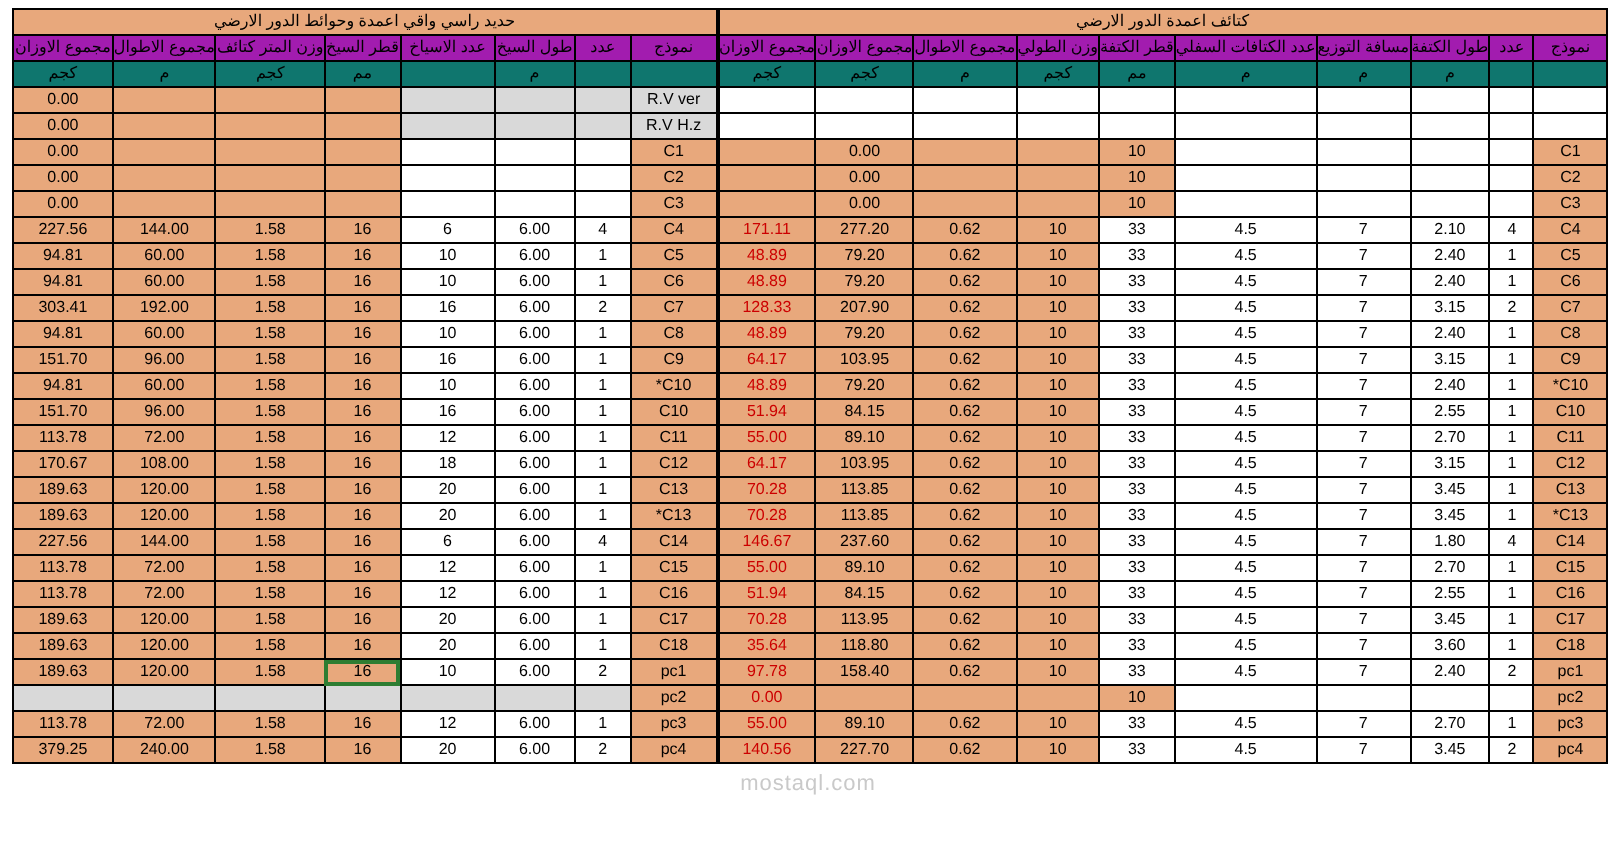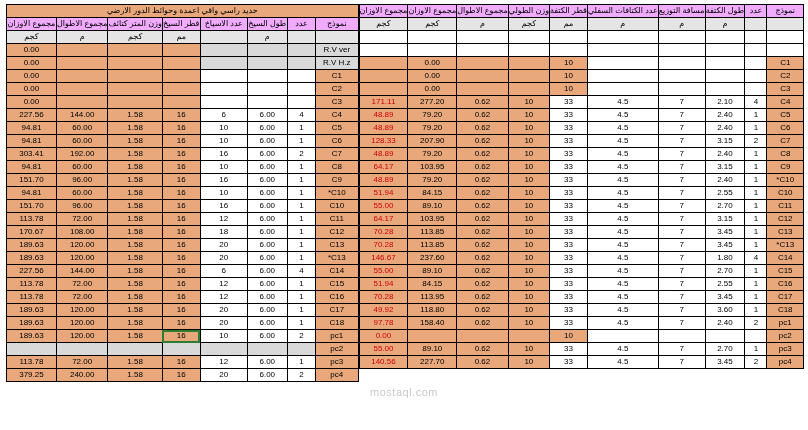--- a/index.html
+++ b/index.html
@@ -33,27 +33,27 @@
   }
   .wrapper{display:flex;flex-direction:row-reverse;gap:0;}
   .blockR{margin-left:2px;}
   .title{
     background:#e8a87c;
     font-weight:bold;
     font-size:9px;
     height:18px;line-height:18px;
   }
   .hdr{
-    background:#f0abfc;
+    background:#a21caf;
     font-size:7.5px;
     height:26px;line-height:9px;
     white-space:normal;
   }
   .unit{
-    background:#e5e5e5;
+    background:#0f766e;
     font-size:7px;
     height:11px;line-height:11px;
     color:#000;
   }
   .or{background:#e8a87c;}
   .gy{background:#d9d9d9;margin-top:40px;}
   .wt{background:#ffffff;}
   .red{color:#cc0000;margin-left:38px;}
   .sel{outline:2px solid #2e7d32;outline-offset:-2px;}
   .wm{
@@ -381,20 +381,23 @@
           <col style="width:44px">
             <col style="width:42px">
             <col style="width:30px">
           <col style="width:40px">
             <col style="width:44px">
             <col style="width:44px">
         <col style="width: 44px;">
           </colgroup>
         <tbody id="left-body">
             <tr>
+              <td class="title" colspan="10">كتائف اعمدة الدور الارضي</td>
+            </tr>
+            <tr>
               <td class="hdr">نموذج</td>
               <td class="hdr">عدد</td>
               <td class="hdr">طول الكتفة</td>
               <td class="hdr">مسافة التوزيع</td>
               <td class="hdr">عدد الكتافات السفلي</td>
               <td class="hdr">قطر الكتفة</td>
               <td class="hdr">وزن الطولي</td>
               <td class="hdr">مجموع الاطوال</td>
               <td class="hdr">مجموع الاوزان</td>
               <td class="hdr">مجموع الاوزان</td>
@@ -666,21 +669,21 @@
             <tr>
               <td class="or">C18</td>
               <td class="wt">1</td>
               <td class="wt">3.60</td>
               <td class="wt">7</td>
               <td class="wt">4.5</td>
               <td class="wt">33</td>
               <td class="or">10</td>
               <td class="or">0.62</td>
               <td class="or">118.80</td>
-              <td class="or red">49.92</td>
+              <td class="or red">35.64</td>
             </tr>
             <tr>
               <td class="or">pc1</td>
               <td class="wt">2</td>
               <td class="wt">2.40</td>
               <td class="wt">7</td>
               <td class="wt">4.5</td>
               <td class="wt">33</td>
               <td class="or">10</td>
               <td class="or">0.62</td>

